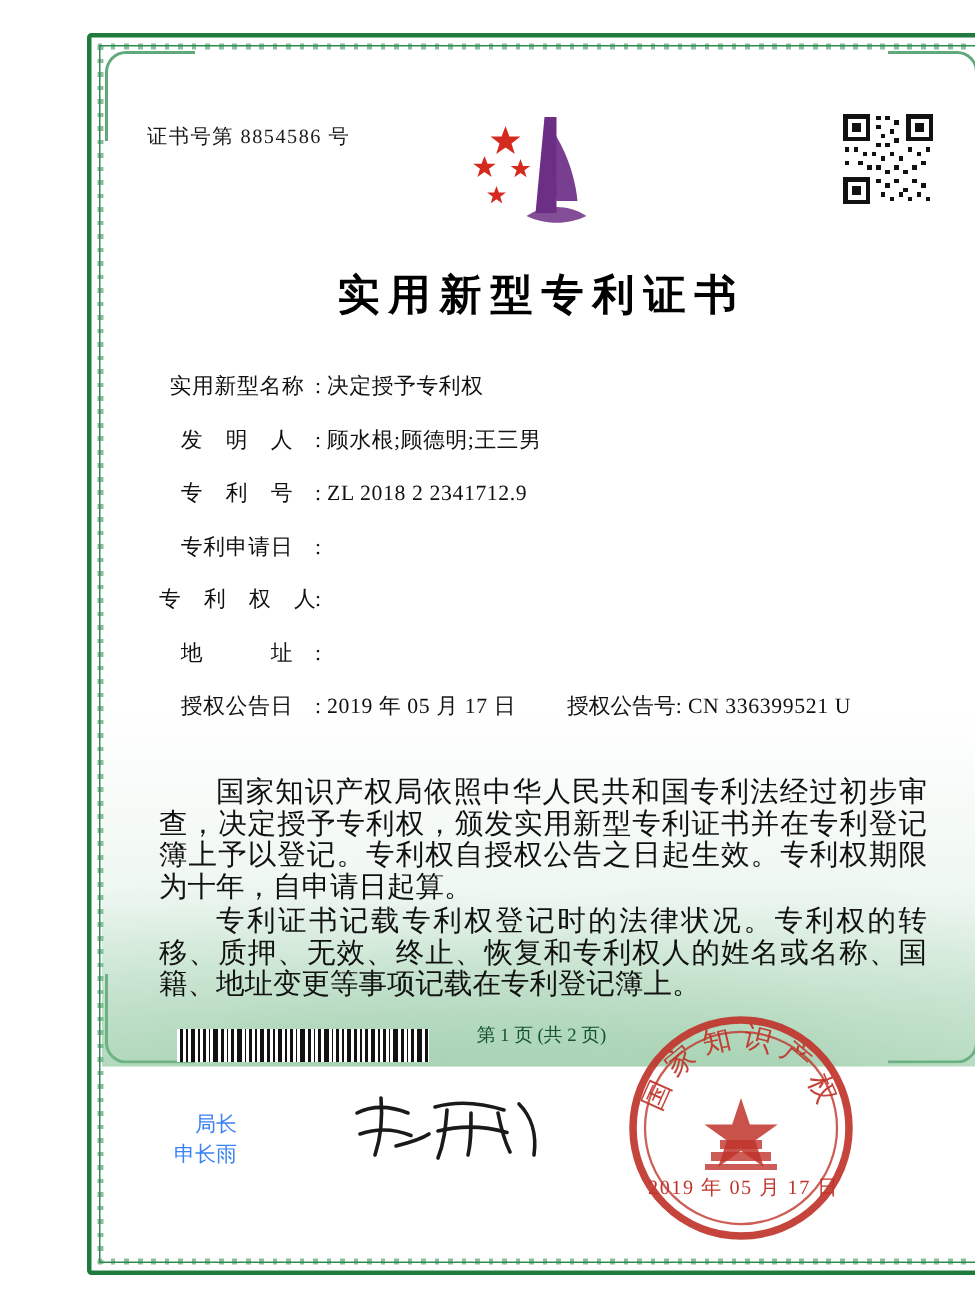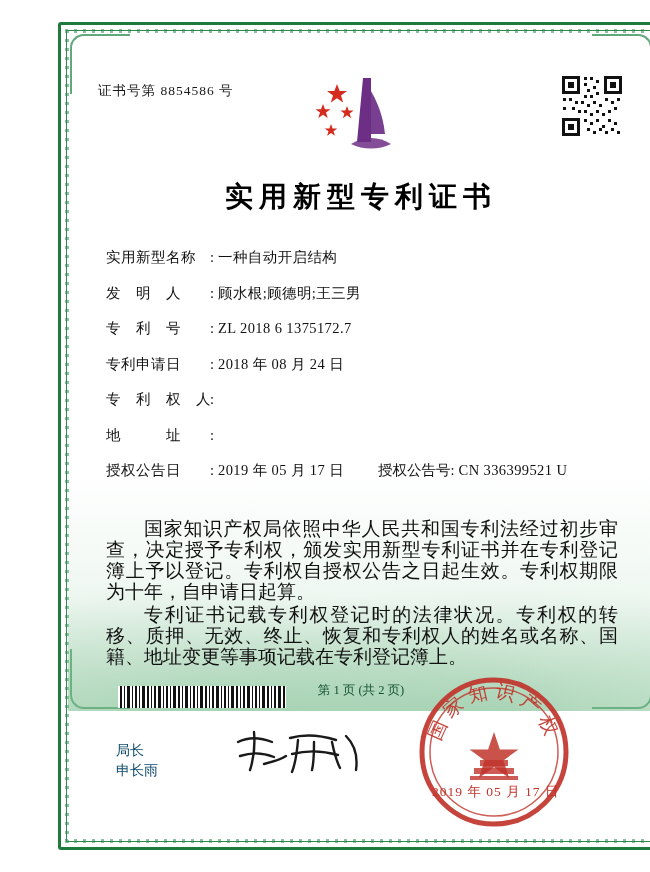--- a/index.html
+++ b/index.html
@@ -115,20 +115,21 @@
     letter-spacing: 6px;
     font-family: "DejaVu Serif", "Liberation Serif", serif;
     color: #000;
   }
 
   
   .fields {
     position: absolute;
     left: 70px; top: 248px;
     width: 510px;
+    text-align: center;
   }
   .field-row {
     display: flex;
     align-items: baseline;
     margin-bottom: 16.5px;
     font-size: 14.5px;
     color: #111;
     white-space: nowrap;
   }
   .field-label {
@@ -165,21 +166,22 @@
     left: 82px; top: 686px;
     width: 168px; height: 22px;
   }
 
   
   .sig-label {
     position: absolute;
     left: 80px; top: 741px;
     font-size: 14px;
     line-height: 20px;
-    color: #0c4a6e;
+    color: #3b82f6;
+    text-align: right;
   }
   .sig-hand {
     position: absolute;
     left: 192px; top: 726px;
     width: 140px; height: 52px;
   }
 
   
   .seal {
     position: absolute;
@@ -290,36 +292,35 @@
       </g>
     </svg>
   </div>
 
   <div class="title">实用新型专利证书</div>
 
   <div class="fields">
     <div class="field-row">
       <span class="field-label">实用新型名称</span>
       <span class="field-colon">:</span>
-      <span class="field-value">一种自动开启结构</span>
+      <span class="field-value">决定授予专利权</span>
     </div>
     <div class="field-row">
       <span class="field-label">发　明　人</span>
       <span class="field-colon">:</span>
       <span class="field-value">顾水根;顾德明;王三男</span>
     </div>
     <div class="field-row">
       <span class="field-label">专　利　号</span>
       <span class="field-colon">:</span>
-      <span class="field-value">ZL 2018 6 1375172.7</span>
+      <span class="field-value">ZL 2018 2 2341712.9</span>
     </div>
     <div class="field-row">
       <span class="field-label">专利申请日</span>
       <span class="field-colon">:</span>
-      <span class="field-value">2018 年 08 月 24 日</span>
     </div>
     <div class="field-row">
       <span class="field-label">专　利　权　人</span>
       <span class="field-colon">:</span>
     </div>
     <div class="field-row">
       <span class="field-label">地　　　址</span>
       <span class="field-colon">:</span>
     </div>
     <div class="field-row dual">

